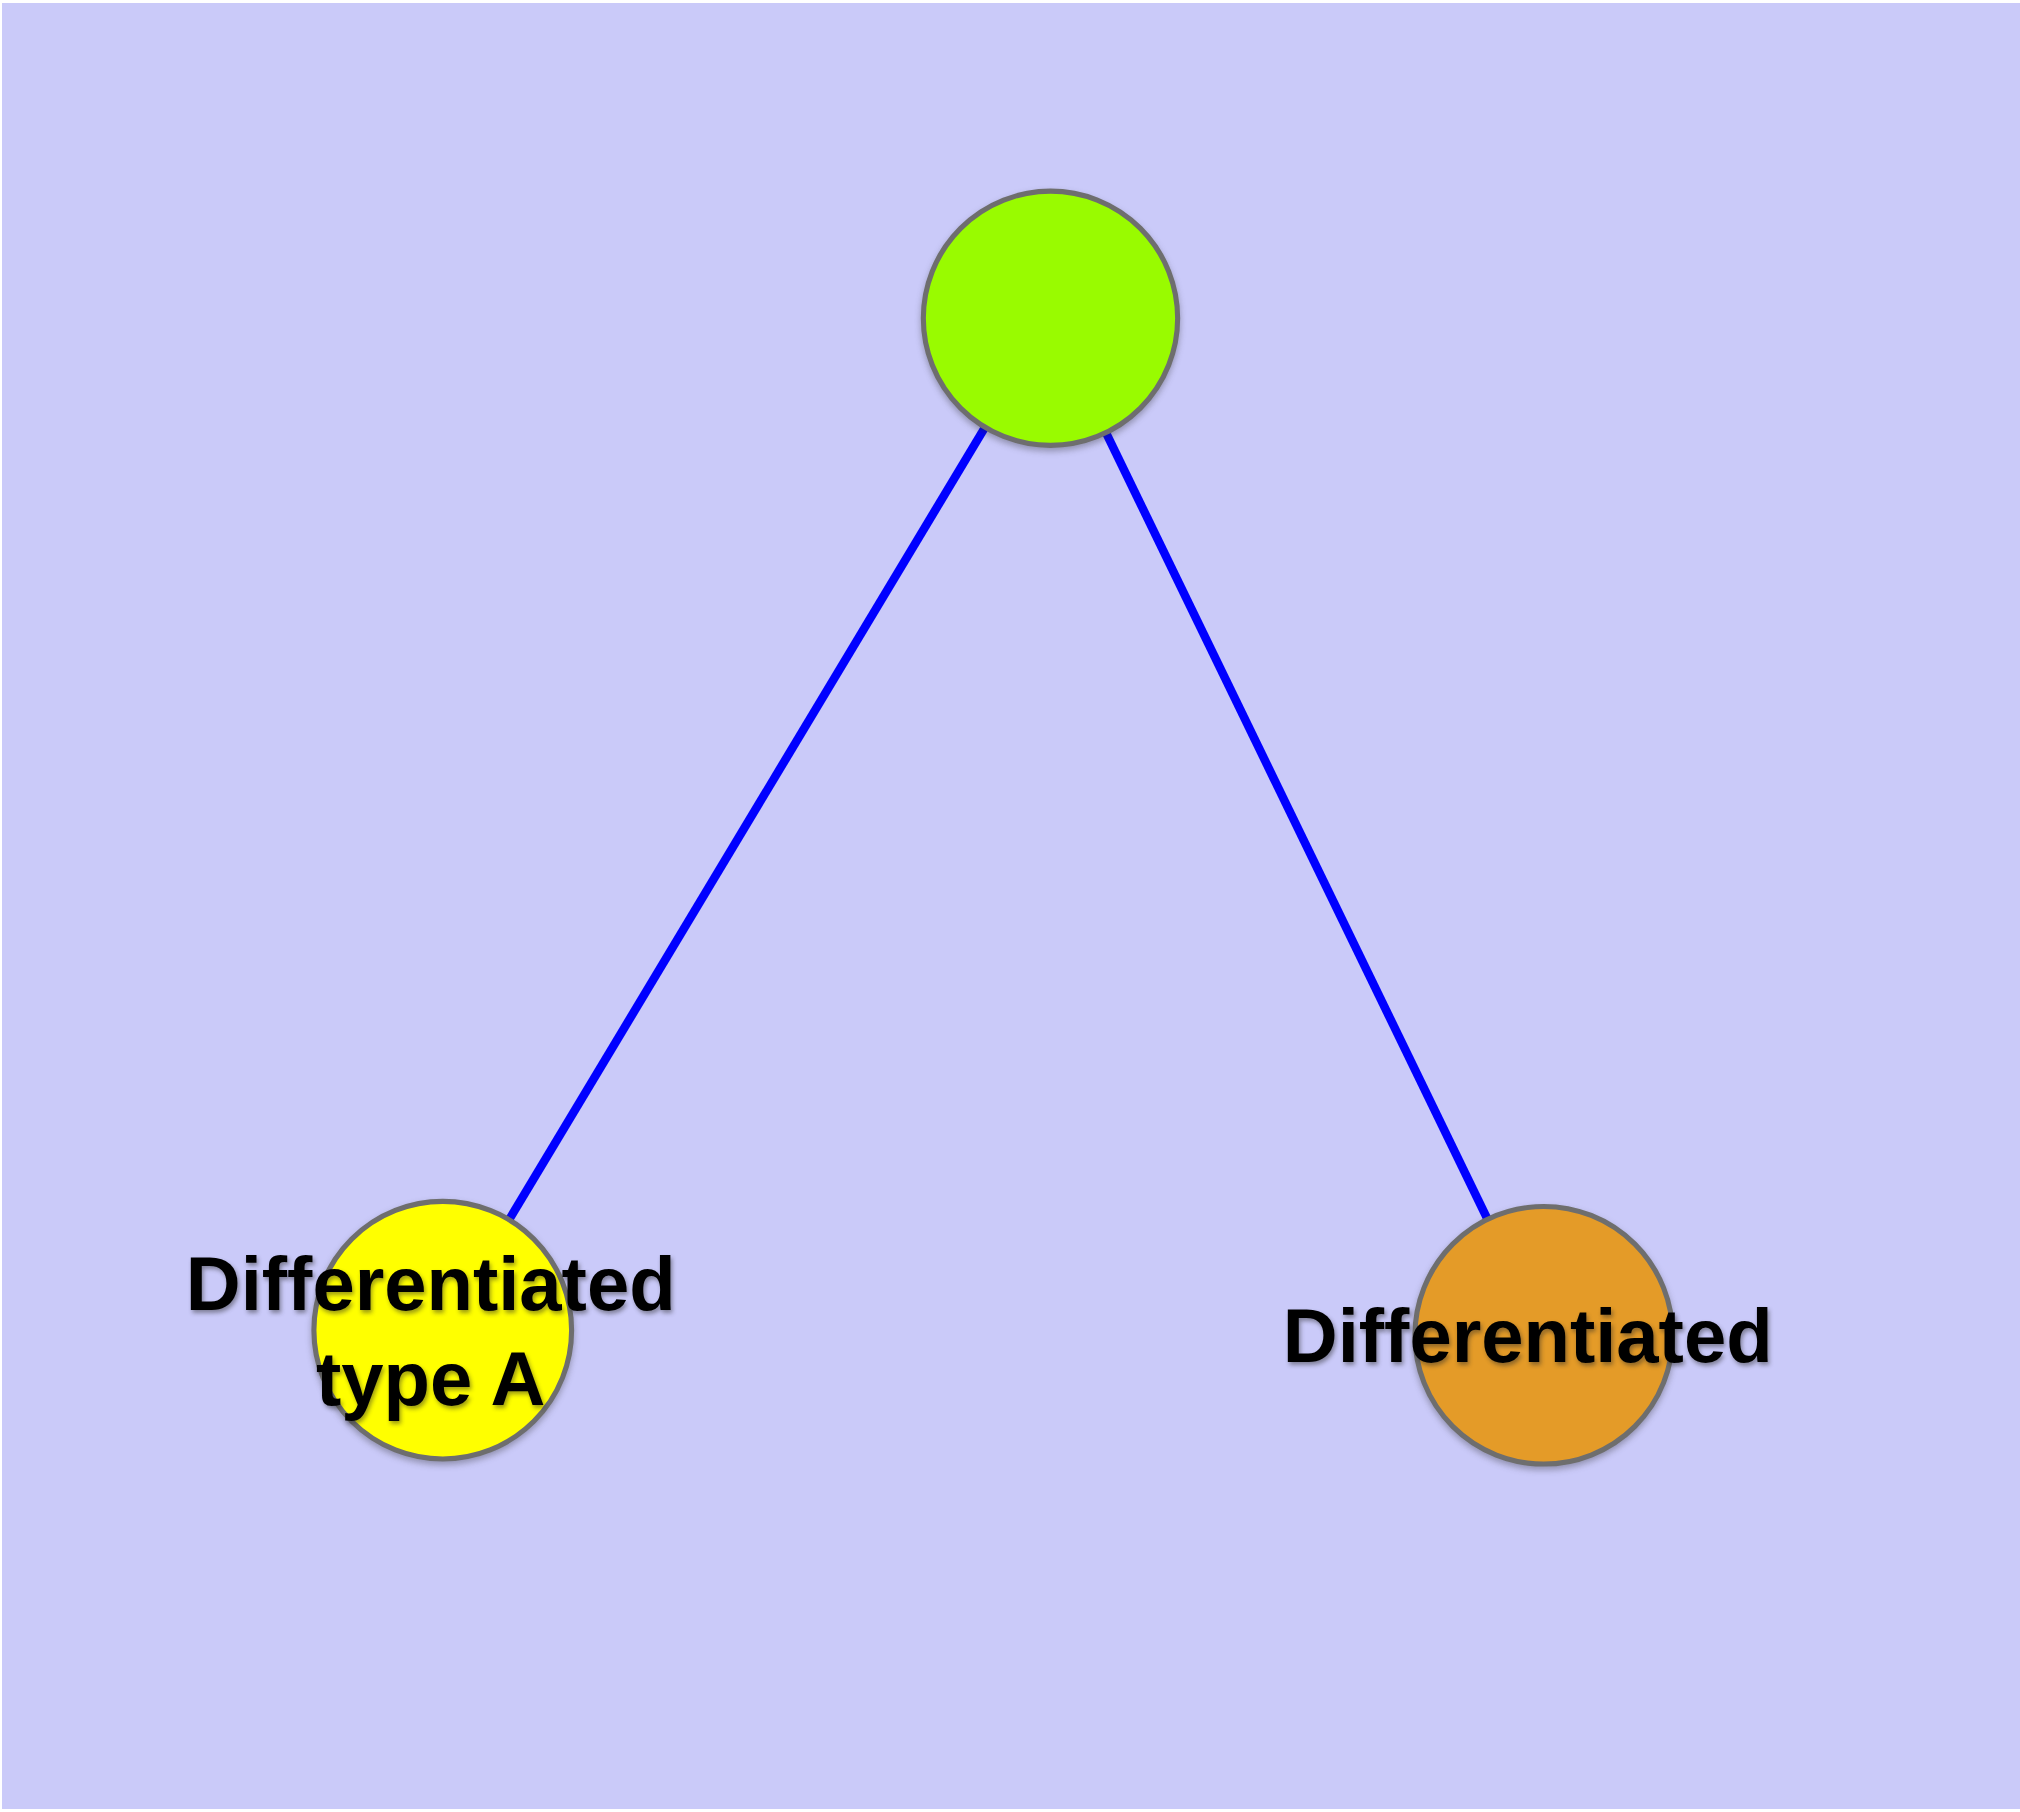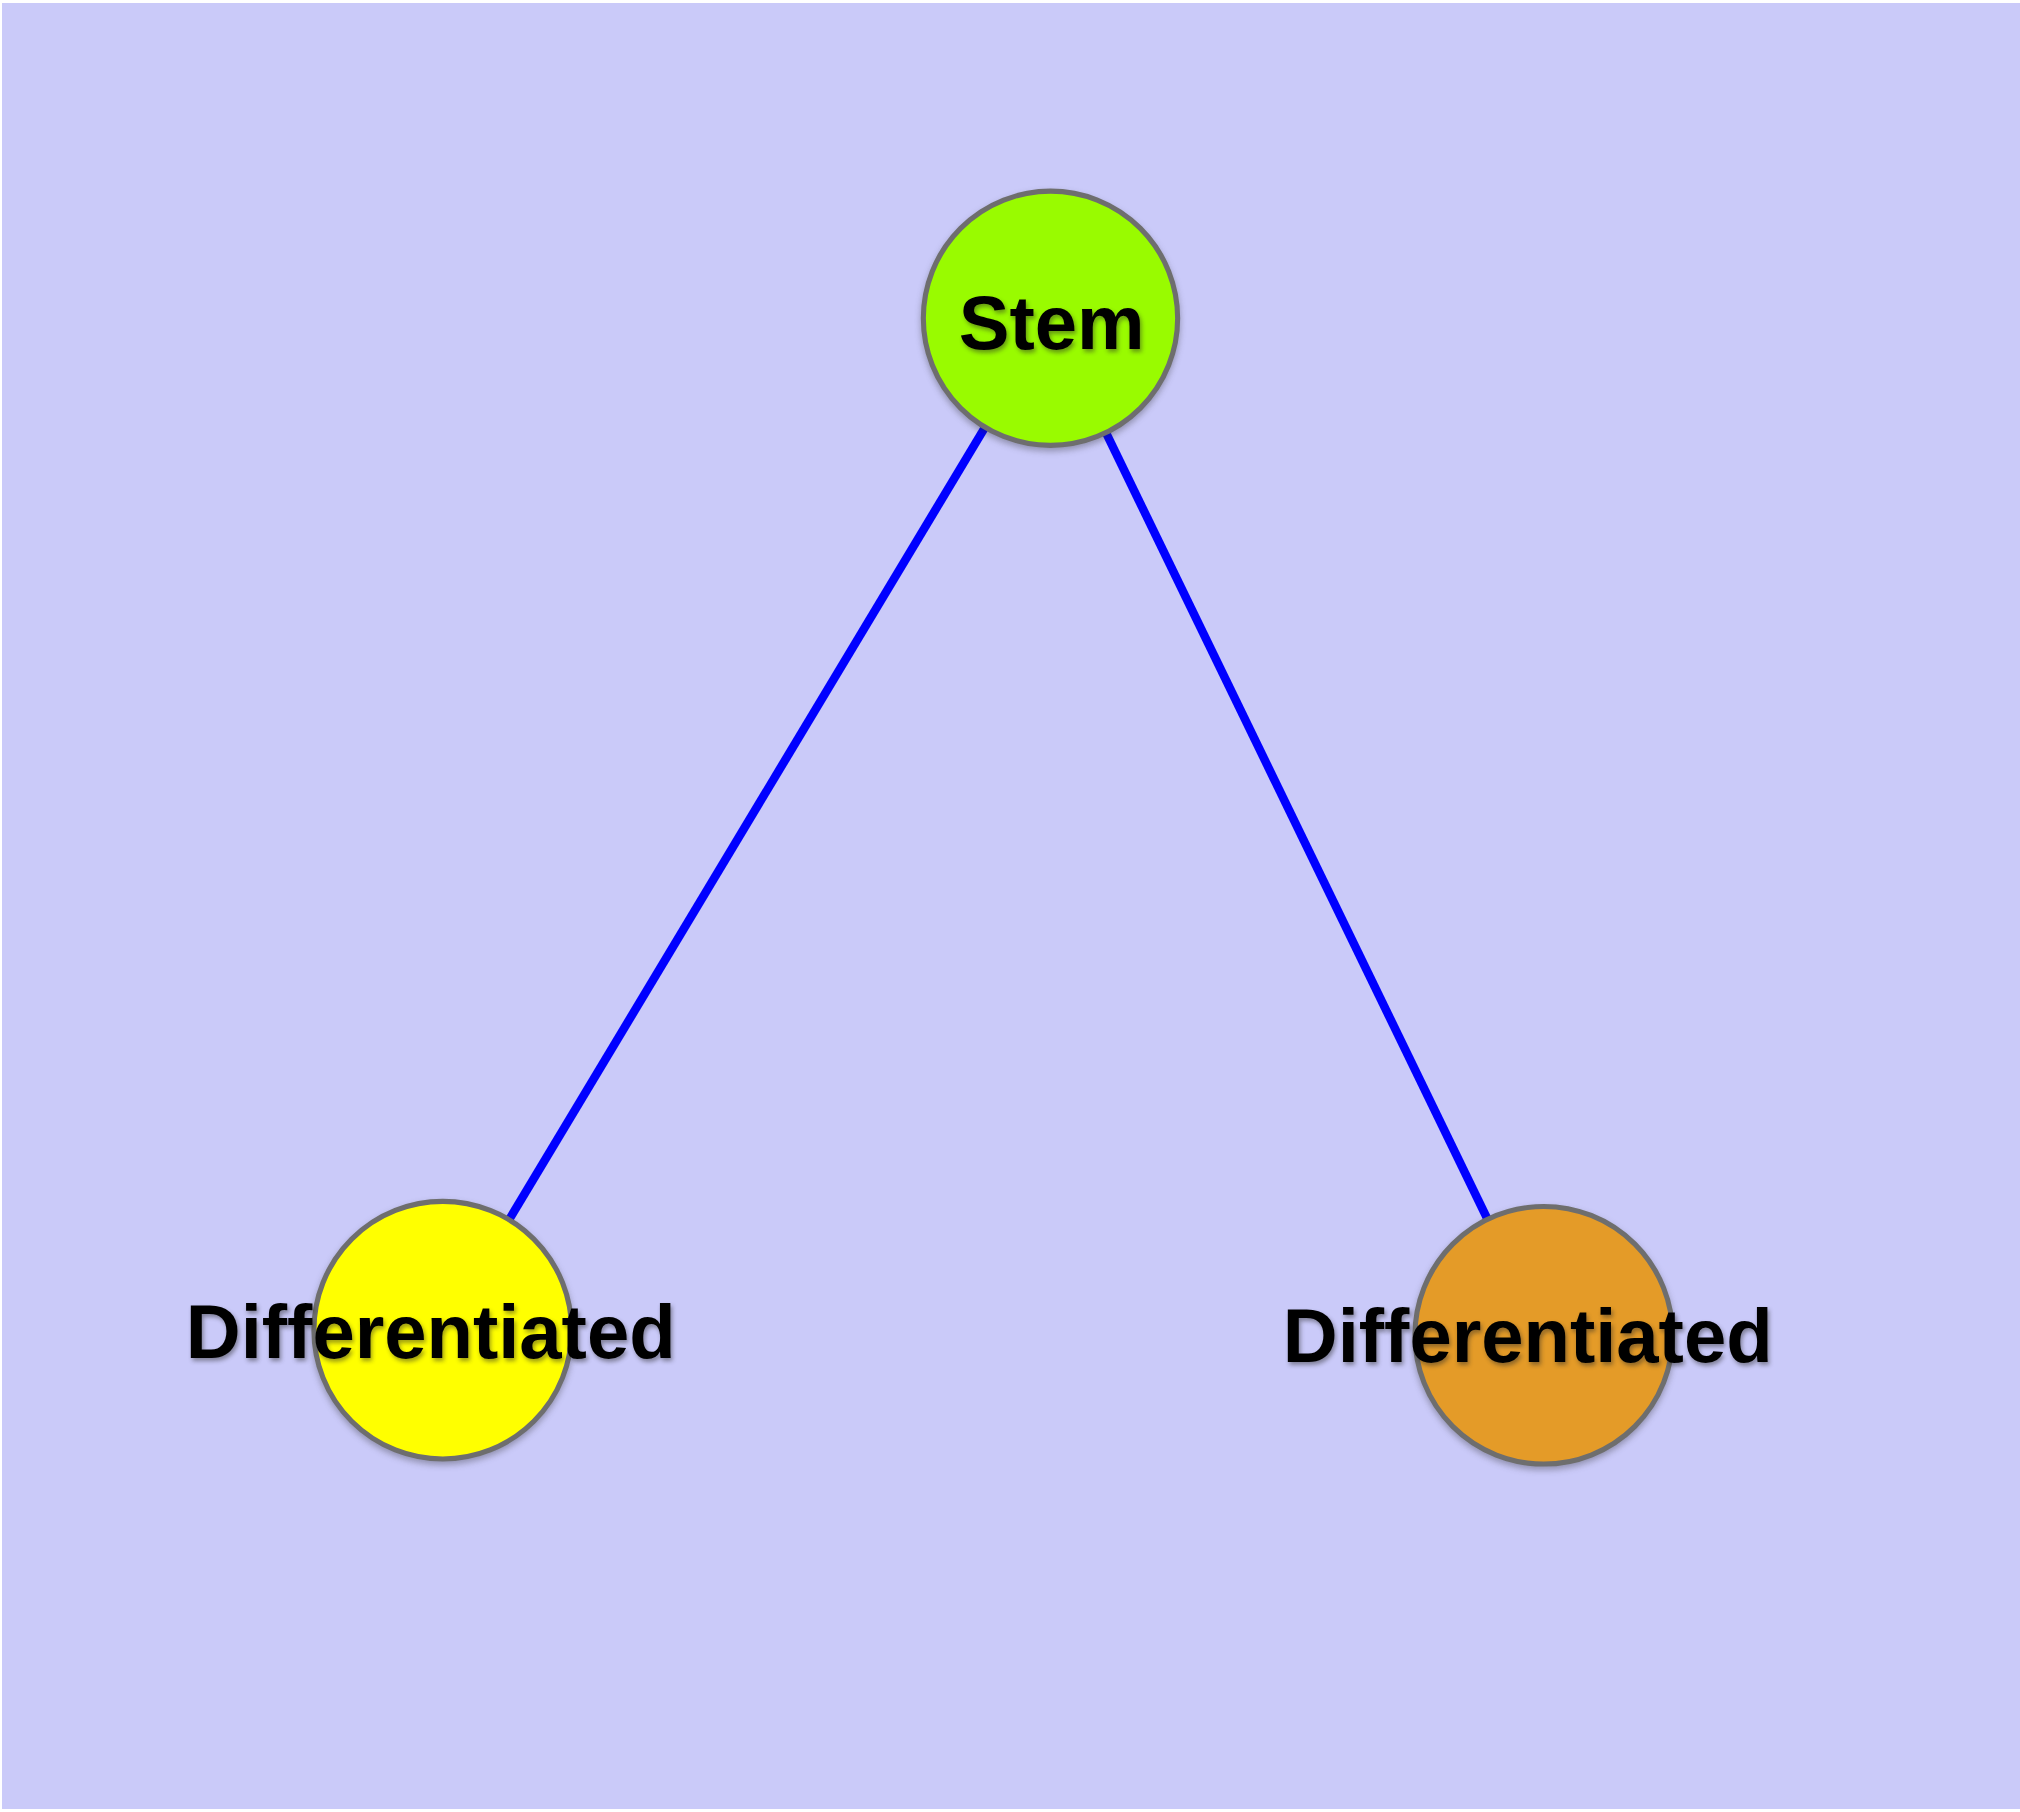--- a/index.html
+++ b/index.html
@@ -51,25 +51,23 @@
       <line x1="1237" y1="372" x2="520" y2="1566" stroke="#0000FF" stroke-width="10"></line>
       <line x1="1237" y1="372" x2="1819" y2="1572" stroke="#0000FF" stroke-width="10"></line>
     </g>
     <g>
       <circle cx="1237" cy="372" r="150" fill="#99FB00" stroke="#6E6E6E" stroke-width="6"></circle>
       <circle cx="520" cy="1566" r="152" fill="#FFFF00" stroke="#6E6E6E" stroke-width="6"></circle>
       <circle cx="1819" cy="1572" r="152" fill="#E49B28" stroke="#6E6E6E" stroke-width="6"></circle>
     </g>
   </svg>
 
-  <div class="node-label" style="left: 1050px; top: 319px; color: rgb(0, 0, 0);">
-    <span class="line">Stem</span>
-  </div>
 
   <div class="node-label" style="left: 429px; top: 1328px; color: rgb(0, 0, 0);">
     <span class="line">Differentiated</span>
+    <span class="line">type A</span>
   </div>
 
   <div class="node-label" style="left: 1526px; top: 1332px; color: rgb(0, 0, 0);">
     <span class="line">Differentiated</span>
   </div>
 </div>
 
 
 </body></html>

